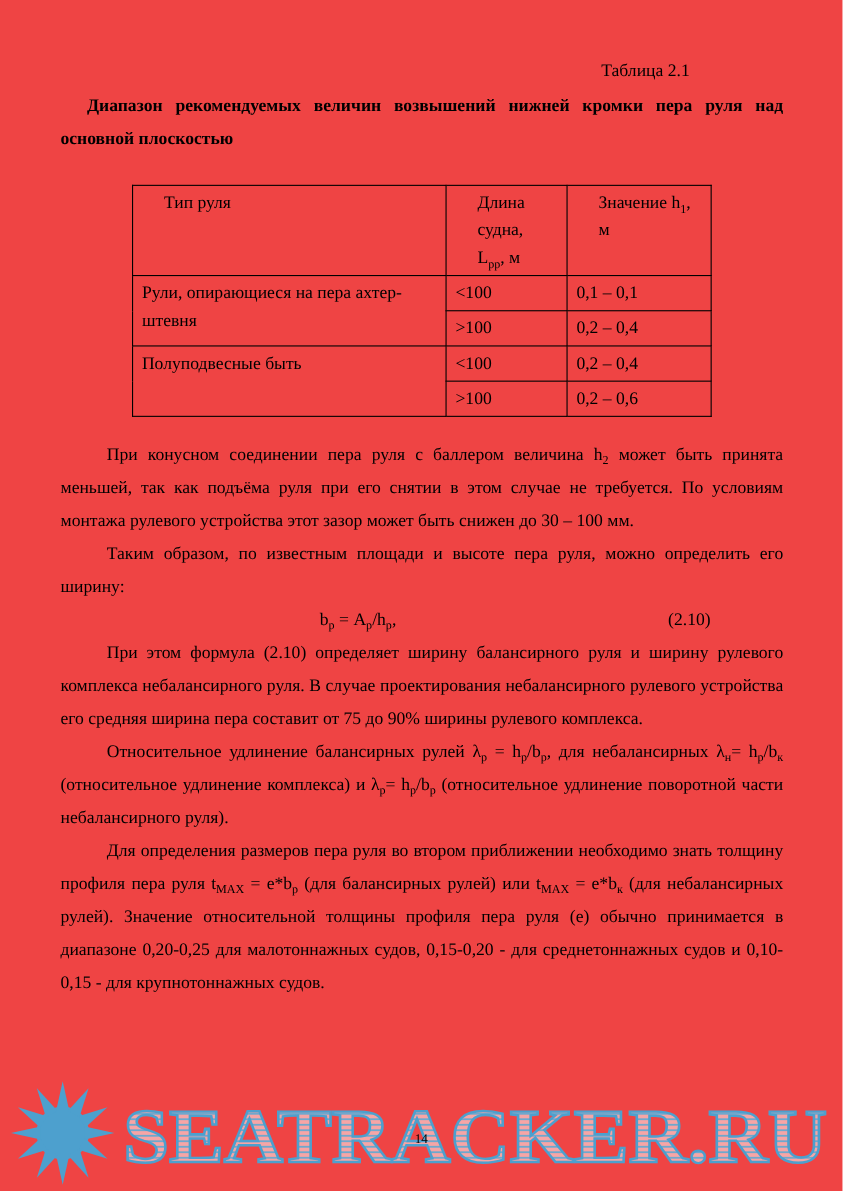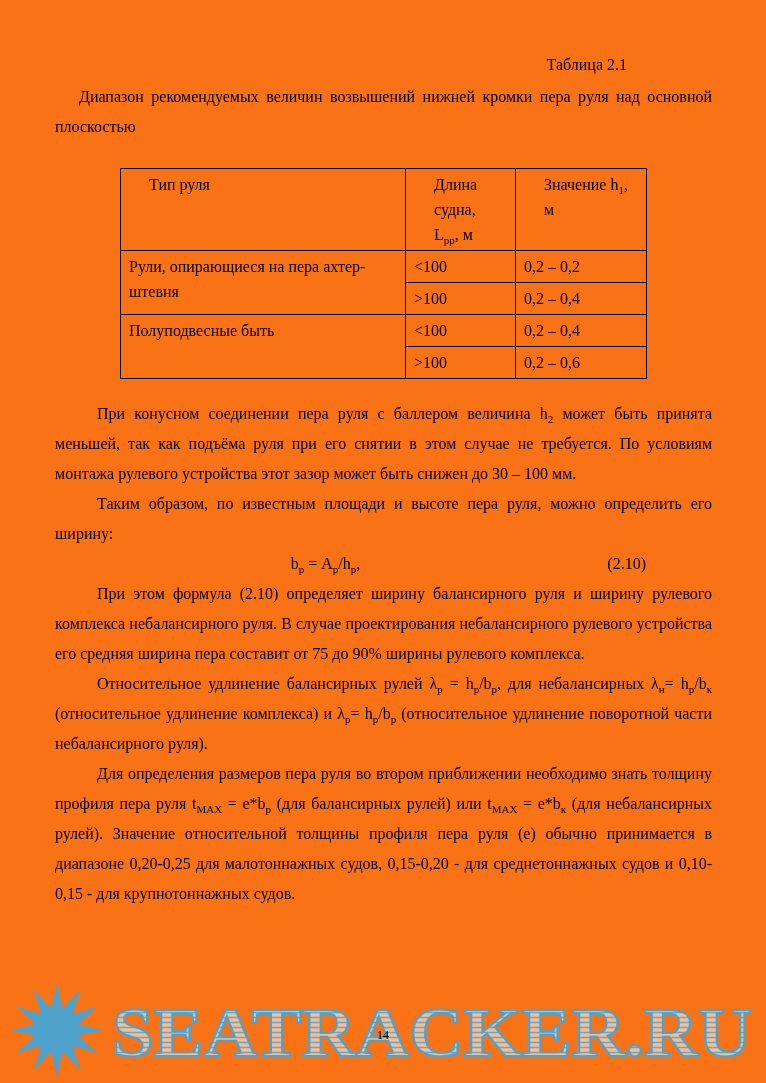--- a/index.html
+++ b/index.html
@@ -1,38 +1,39 @@
 <!DOCTYPE html>
 <html><head>
 <meta charset="utf-8">
 <style>
   html,body { margin:0; padding:0; background:#ffffff; }
   .page {
     position:relative;
     width:766px; height:1083px;
-    background:#f97316;
+    background:#ef4444;
     font-family:"Liberation Serif", serif;
     font-size:16px;
     color:#000;
     overflow:hidden;
   }
   .content { padding:50px 54px 0 55px; }
 
   .table-caption {
     text-align:right;
     padding-right:85px;
     line-height:30px;
   }
 
   p { margin:0; }
   .intro {
     text-align:justify;
     text-indent:24px;
     line-height:30px;
     margin-top:2px;
+    font-weight:bold;
   }
   .par {
     text-align:justify;
     text-indent:42px;
     line-height:30px;
   }
   sub { font-size:11px; line-height:0; }
 
   table.data {
     border-collapse:collapse;
@@ -99,21 +100,21 @@
       </colgroup>
       <tbody>
           <tr>
         <th>Тип руля</th>
         <th>Длина судна,<br>L<sub>pp</sub>, м</th>
         <th>Значение h<sub>1</sub>, м</th>
       </tr>
       <tr>
         <td class="jst" rowspan="2">Рули, опирающиеся на пера ахтер-штевня</td>
         <td class="c">&lt;100</td>
-        <td class="c">0,2 – 0,2</td>
+        <td class="c">0,1 – 0,1</td>
       </tr>
       <tr>
         <td class="c">&gt;100</td>
         <td class="c">0,2 – 0,4</td>
       </tr>
       <tr>
         <td class="jst" rowspan="2">Полуподвесные быть</td>
         <td class="c">&lt;100</td>
         <td class="c">0,2 – 0,4</td>
       </tr>

